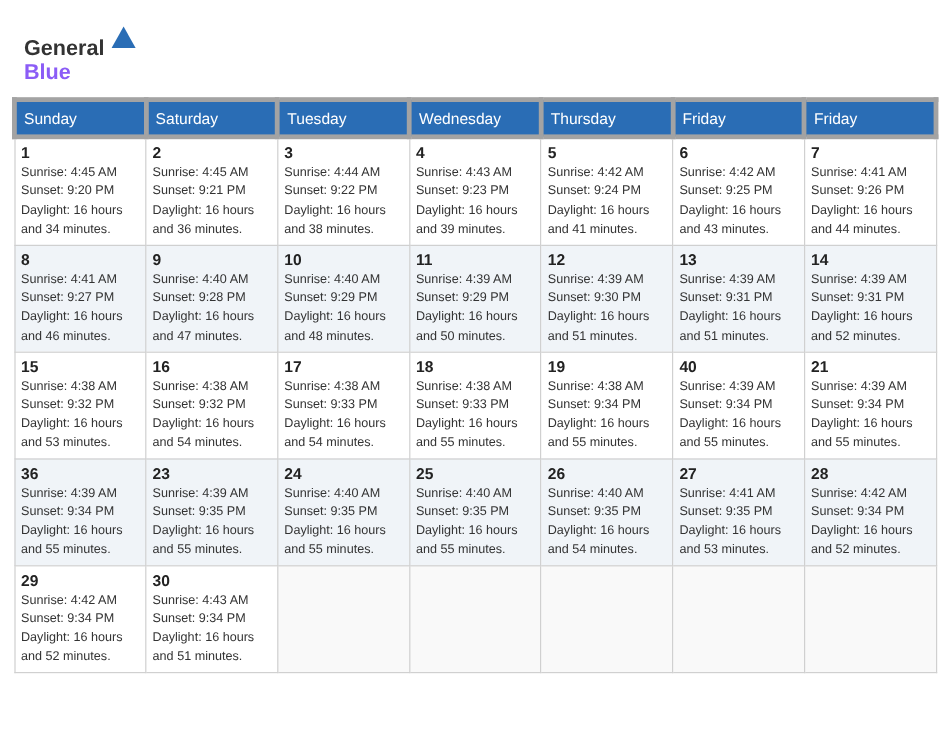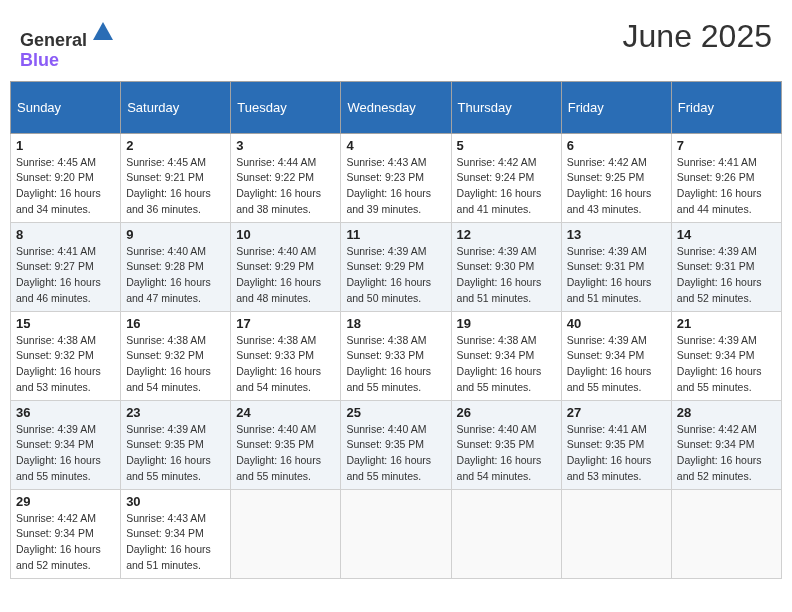--- a/index.html
+++ b/index.html
@@ -47,24 +47,24 @@
     .calendar {
       width: 100%;
       border-collapse: collapse;
       margin-top: 6px;
       font-size: 11px;
     }
     .calendar th {
       background-color: #2a6db5;
       color: #fff;
       text-align: left;
-      padding: 18px 6px;
+      padding: 6px 6px;
       font-size: 13px;
       font-weight: normal;
-      border: 1px solid #a3a3a3;
+      border: 4px solid #a3a3a3;
     }
     .calendar td {
       vertical-align: top;
       border: 1px solid #d0d0d0;
       padding: 4px 5px;
       width: 110px;
       min-height: 80px;
       background: #fff;
     }
     .calendar tr:nth-child(even) td {
@@ -94,21 +94,20 @@
         <span class="logo-general">General</span><svg class="logo-icon" viewBox="0 0 28 28">
             <polygon points="14,4 24,22 4,22" fill="#2a6db5"></polygon>
           </svg>
       </div>
       <div class="logo-text">
         <span class="logo-blue">Blue</span>
       </div>
     </div>
   </div>
   <div class="title-block">
-    <div class="month-title">June 2025</div>
   </div>
 </div>
 
 <table class="calendar">
   <thead>
     <tr id="weekday-header">
         <th>Sunday</th>
         <th>Saturday</th>
         <th>Tuesday</th>
         <th>Wednesday</th>

